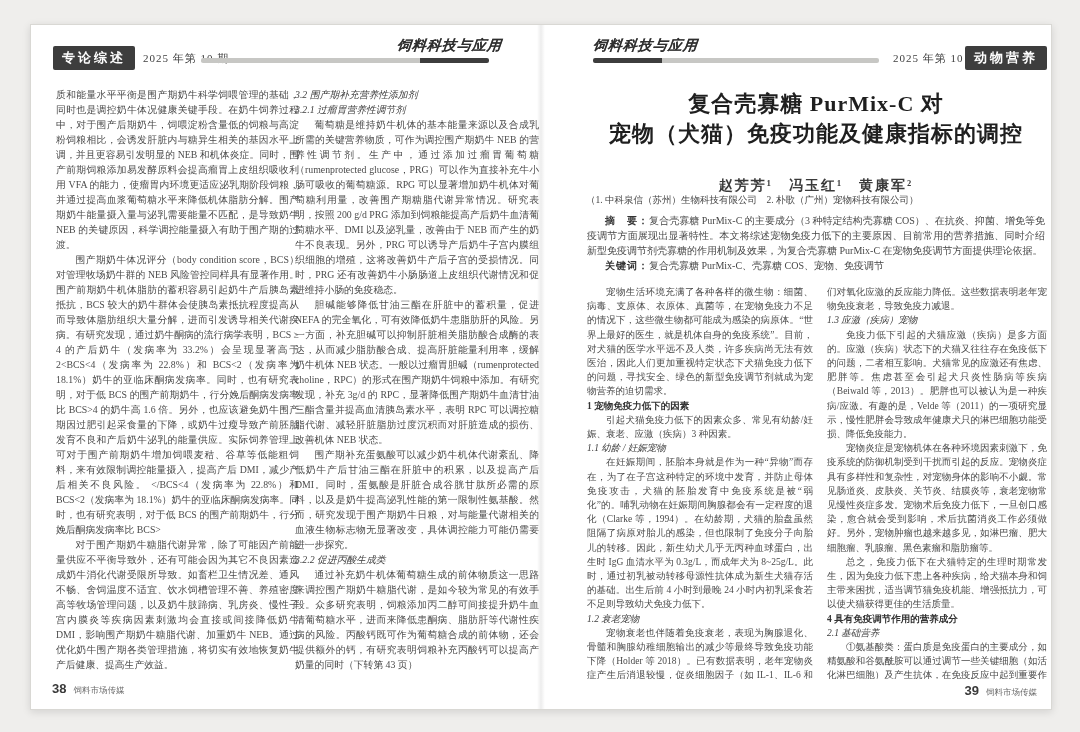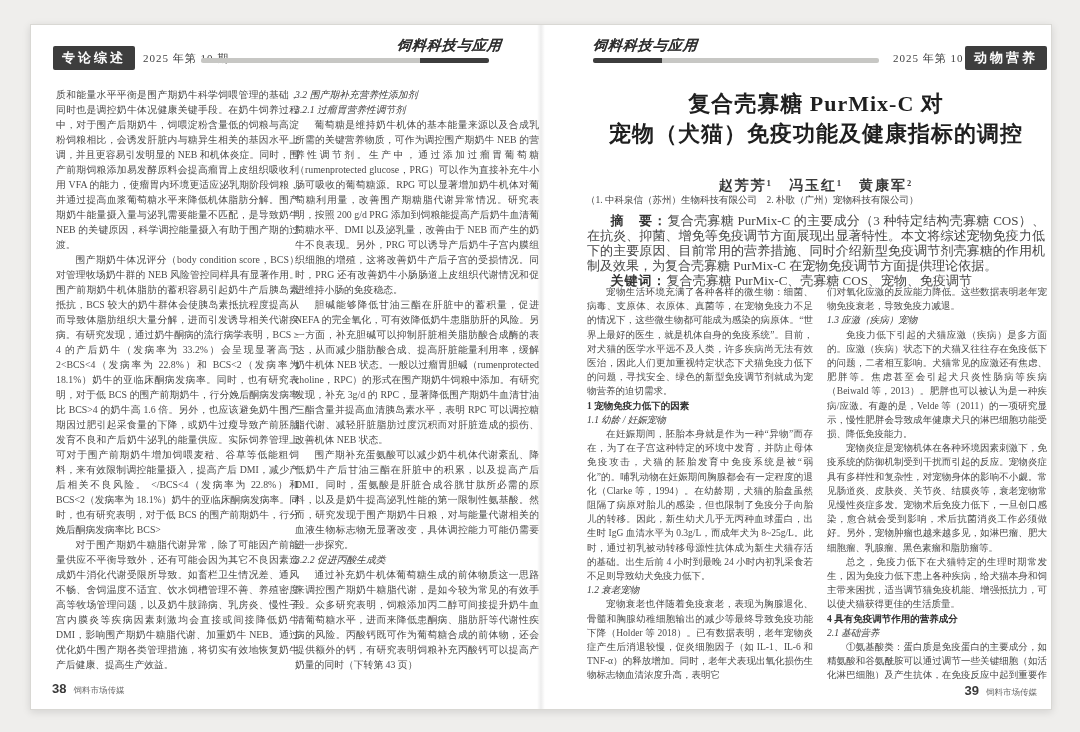--- a/index.html
+++ b/index.html
@@ -51,21 +51,21 @@
   .para.h1{font-weight:bold;font-style:normal;text-indent:0;color:#333;}
   .para.h2{font-style:italic;text-indent:0;color:#3d3d3d;}
 
   .title{
     position:absolute;text-align:center;font-weight:bold;color:#1f1f1f;
     font-size:22px;line-height:30px;letter-spacing:1px;
     font-family:"Liberation Serif","DejaVu Serif",serif;
   }
   .authors{position:absolute;text-align:center;font-size:14px;font-weight:bold;color:#3a3a3a;letter-spacing:2px;}
   .affil{position:absolute;text-align:left;font-size:9.5px;color:#444;}
-  .absblock{position:absolute;text-align:justify;font-size:13px;line-height:15px;color:#474747;}
+  .absblock{position:absolute;text-align:justify;font-size:10px;line-height:15px;color:#474747;}
   .absblock p{margin:0;text-indent:1.8em;}
   .absblock .lbl{font-weight:bold;color:#333;letter-spacing:1px;}
 
   .footer{position:absolute;font-size:8.5px;color:#6b6b6b;}
   .footer .pagenum{
     font-family:"Liberation Sans","DejaVu Sans",sans-serif;
     font-size:13px;font-weight:bold;color:#3a3a3a;margin:0 5px;
   }
   .footer-right{text-align:right;}
 </style>
@@ -114,20 +114,21 @@
     <div class="affil" style="left:45px;top:169px;width:460px;">（1. 中科泉信（苏州）生物科技有限公司　2. 朴歌（广州）宠物科技有限公司）</div>
 
     <div class="absblock" style="left:46px;top:188px;width:458px;">
       <p><span class="lbl">摘　要：</span><span>复合壳寡糖 PurMix-C 的主要成分（3 种特定结构壳寡糖 COS）、在抗炎、抑菌、增免等免疫调节方面展现出显著特性。本文将综述宠物免疫力低下的主要原因、目前常用的营养措施、同时介绍新型免疫调节剂壳寡糖的作用机制及效果，为复合壳寡糖 PurMix-C 在宠物免疫调节方面提供理论依据。</span></p>
       <p><span class="lbl">关键词：</span><span>复合壳寡糖 PurMix-C、壳寡糖 COS、宠物、免疫调节</span></p>
     </div>
 
     <div class="textcol" style="left:46px;top:260px;width:226px;height:394px;">
         <p class="para">宠物生活环境充满了各种各样的微生物：细菌、病毒、支原体、衣原体、真菌等，在宠物免疫力不足的情况下，这些微生物都可能成为感染的病原体。“世界上最好的医生，就是机体自身的免疫系统”。目前，对犬猫的医学水平远不及人类，许多疾病尚无法有效医治，因此人们更加重视特定状态下犬猫免疫力低下的问题，寻找安全、绿色的新型免疫调节剂就成为宠物营养的迫切需求。</p>
         <p class="para h1">1 宠物免疫力低下的因素</p>
+        <p class="para">引起犬猫免疫力低下的因素众多、常见有幼龄/妊娠、衰老、应激（疾病）3 种因素。</p>
         <p class="para h2">1.1 幼龄 / 妊娠宠物</p>
         <p class="para">在妊娠期间，胚胎本身就是作为一种“异物”而存在，为了在子宫这种特定的环境中发育，并防止母体免疫攻击，犬猫的胚胎发育中免疫系统是被“弱化”的。哺乳动物在妊娠期间胸腺都会有一定程度的退化（Clarke 等，1994）。在幼龄期，犬猫的胎盘虽然阻隔了病原对胎儿的感染，但也限制了免疫分子向胎儿的转移。因此，新生幼犬几乎无丙种血球蛋白，出生时 IgG 血清水平为 0.3g/L，而成年犬为 8~25g/L。此时，通过初乳被动转移母源性抗体成为新生犬猫存活的基础。出生后前 4 小时到最晚 24 小时内初乳采食若不足则导致幼犬免疫力低下。</p>
         <p class="para h2">1.2 衰老宠物</p>
         <p class="para">宠物衰老也伴随着免疫衰老，表现为胸腺退化、骨髓和胸腺幼稚细胞输出的减少等最终导致免疫功能下降（Holder 等 2018）。已有数据表明，老年宠物炎症产生后消退较慢，促炎细胞因子（如 IL-1、IL-6 和 TNF-α）的释放增加。同时，老年犬表现出氧化损伤生物标志物血清浓度升高，表明它</p>
       </div>
     <div class="textcol" style="left:286px;top:260px;width:220px;height:394px;">
         <p class="para cont">们对氧化应激的反应能力降低。这些数据表明老年宠物免疫衰老，导致免疫力减退。</p>
         <p class="para h2">1.3 应激（疾病）宠物</p>
         <p class="para">免疫力低下引起的犬猫应激（疾病）是多方面的。应激（疾病）状态下的犬猫又往往存在免疫低下的问题，二者相互影响。犬猫常见的应激还有焦虑、肥胖等。焦虑甚至会引起犬只炎性肠病等疾病（Beiwald 等，2013）。肥胖也可以被认为是一种疾病/应激。有趣的是，Velde 等（2011）的一项研究显示，慢性肥胖会导致成年健康犬只的淋巴细胞功能受损、降低免疫能力。</p>
         <p class="para">宠物炎症是宠物机体在各种环境因素刺激下，免疫系统的防御机制受到干扰而引起的反应。宠物炎症具有多样性和复杂性，对宠物身体的影响不小觑。常见肠道炎、皮肤炎、关节炎、结膜炎等，衰老宠物常见慢性炎症多发。宠物术后免疫力低下，一旦创口感染，愈合就会受到影响，术后抗菌消炎工作必须做好。另外，宠物肿瘤也越来越多见，如淋巴瘤、肥大细胞瘤、乳腺瘤、黑色素瘤和脂肪瘤等。</p>

